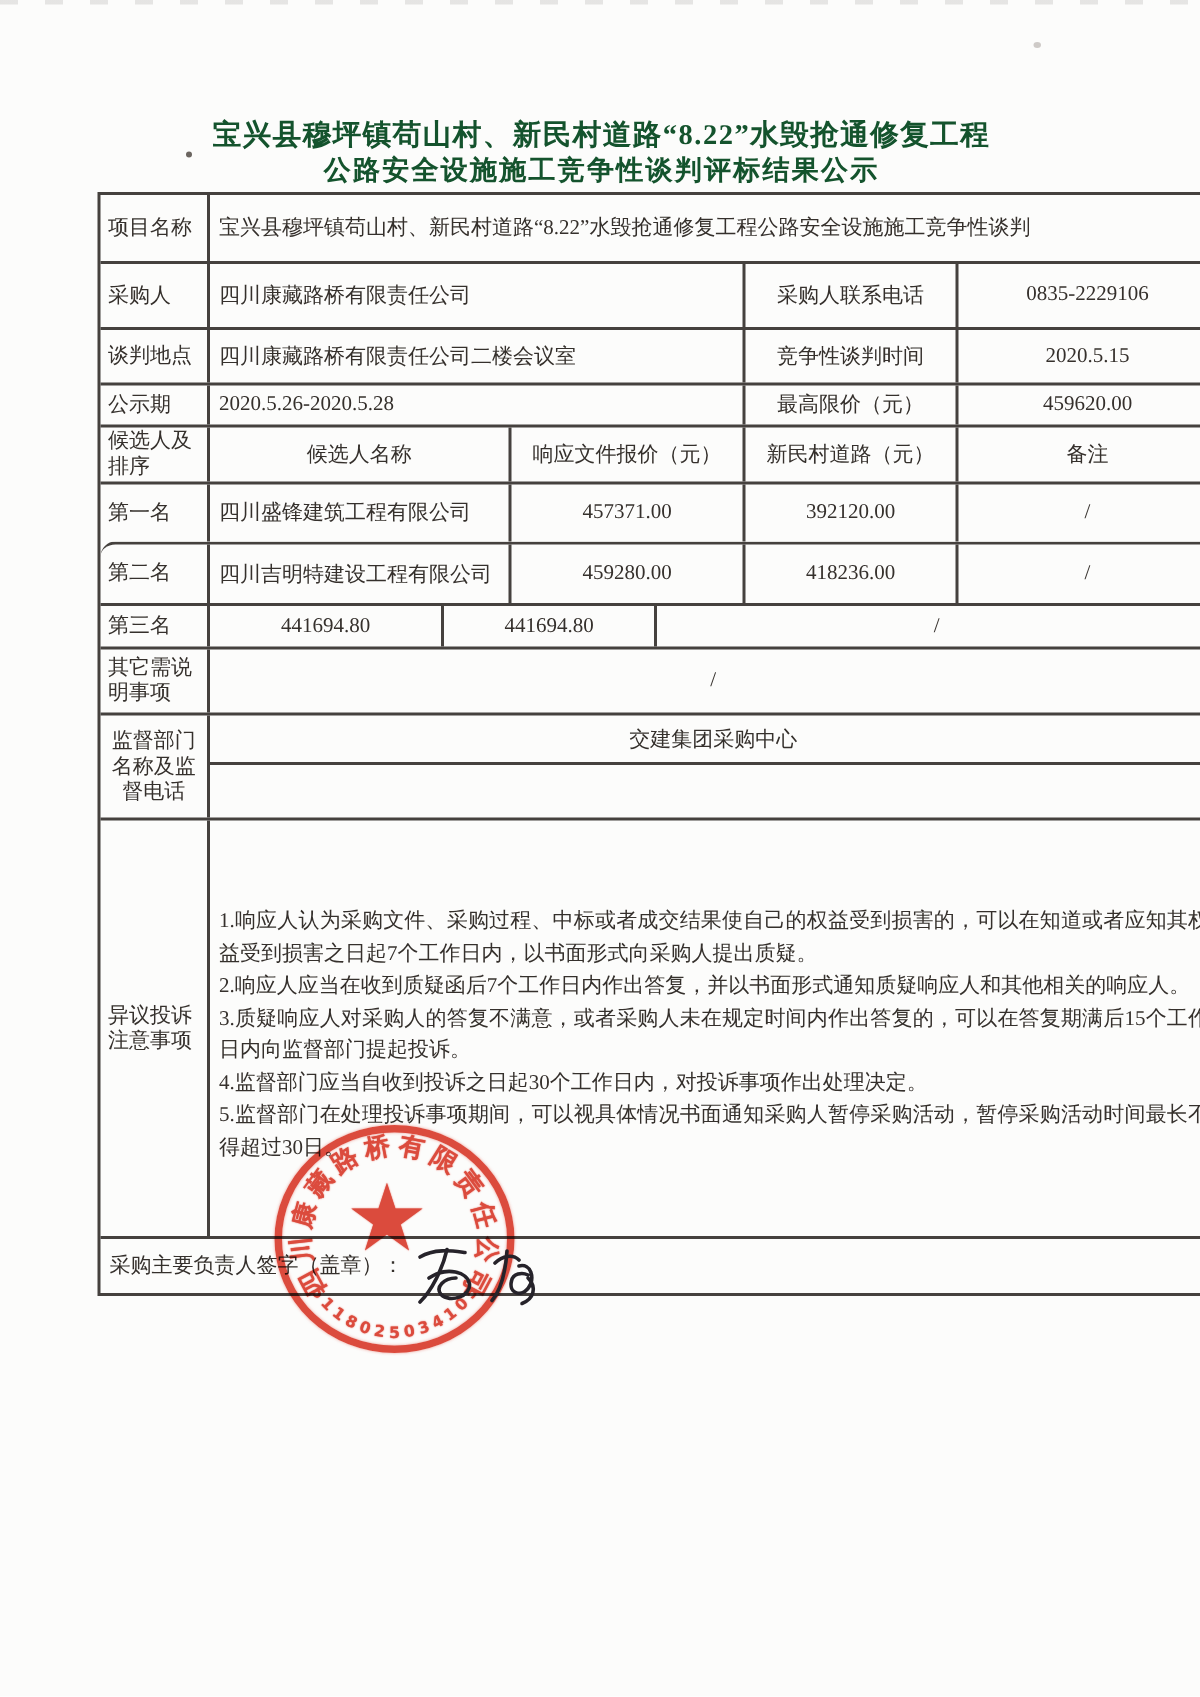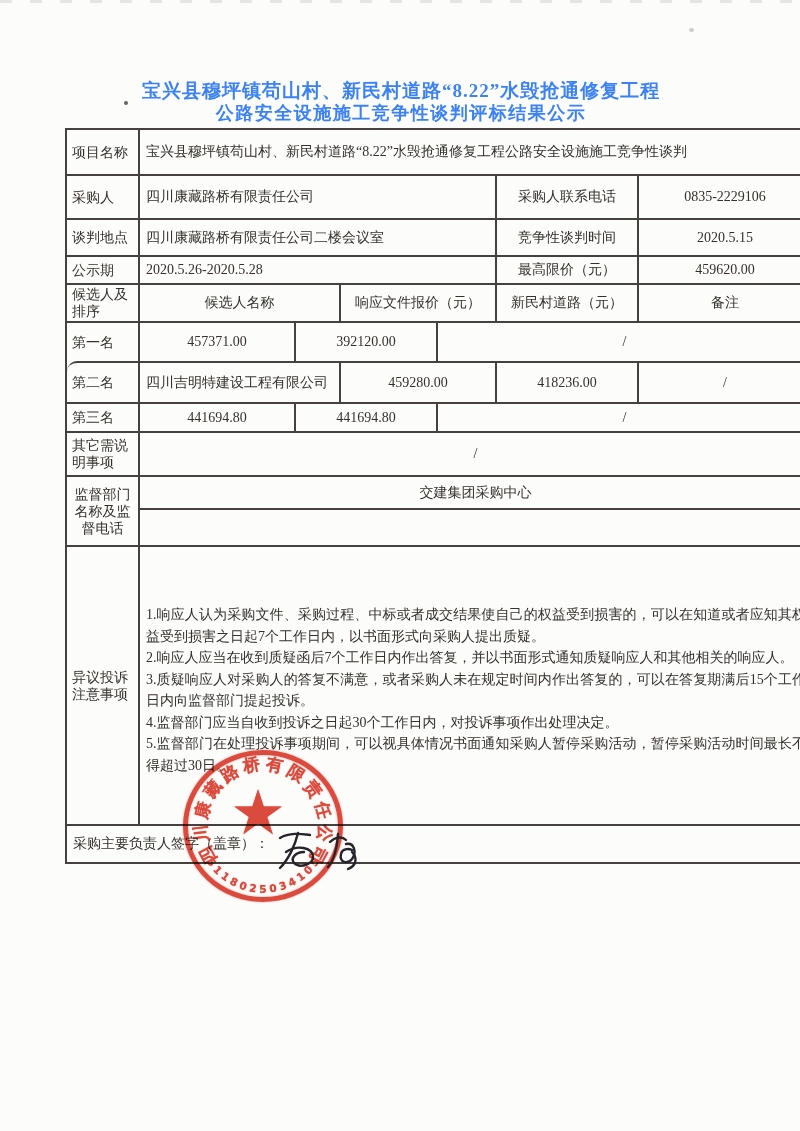--- a/index.html
+++ b/index.html
@@ -12,21 +12,21 @@
   
   .top-noise{position:absolute;top:0;left:0;right:0;height:3px;
     background:repeating-linear-gradient(90deg, rgba(70,65,62,.28) 0 12px, transparent 12px 30px);
     opacity:.45;}
   .speck{position:absolute;border-radius:50%;}
   .speck-a{left:689px;top:28px;width:5px;height:4px;background:rgba(120,108,104,.35);}
   .speck-b{left:124px;top:101px;width:4px;height:4px;background:rgba(70,62,58,.8);}
 
   
   .title{position:absolute;left:65px;top:79px;width:672px;text-align:center;
-    font-weight:bold;color:#3b82f6;}
+    font-weight:bold;color:#14532d;}
   .title-l1{font-size:19px;line-height:23px;letter-spacing:1px;}
   .title-l2{font-size:18px;line-height:22px;letter-spacing:1.5px;}
 
   
   .doc-table{position:absolute;left:65px;top:128px;width:748px;height:736px;
     border:2px solid #45413e;display:flex;flex-direction:column;box-sizing:border-box;
     font-size:14px;}
   .row{display:flex;flex-direction:row;border-top:2px solid #45413e;box-sizing:border-box;}
   .row:first-child{border-top:none;}
   .cell{box-sizing:border-box;border-left:2px solid #45413e;display:flex;align-items:center;overflow:hidden;}
@@ -115,20 +115,21 @@
       <div class="cell lab">候选人及
 排序</div>
       <div class="cell c2 center">候选人名称</div>
       <div class="cell c3 center">响应文件报价（元）</div>
       <div class="cell c4 center">新民村道路（元）</div>
       <div class="cell c5 center">备注</div>
     </div>
 
     <div class="row r6">
       <div class="cell lab">第一名</div>
+      <div class="cell c2 left-pad">四川盛锋建筑工程有限公司</div>
       <div class="cell c3 center">457371.00</div>
       <div class="cell c4 center">392120.00</div>
       <div class="cell c5 center">/</div>
     </div>
 
     <div class="row r7">
       <div class="cell lab">第二名</div>
       <div class="cell c2 left-pad">四川吉明特建设工程有限公司</div>
       <div class="cell c3 center">459280.00</div>
       <div class="cell c4 center">418236.00</div>

